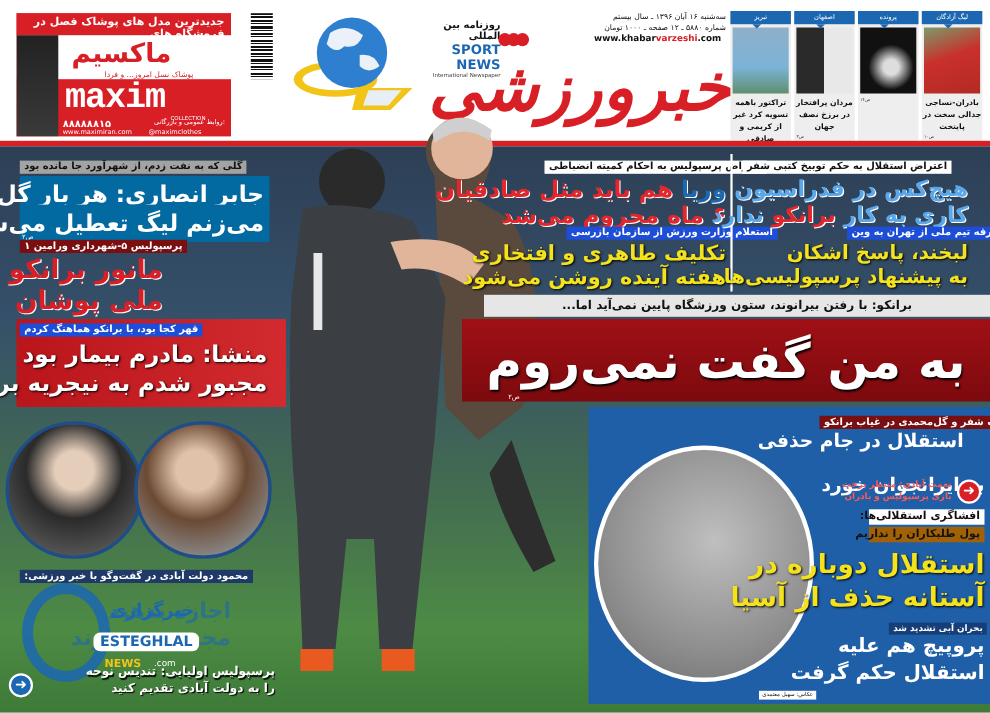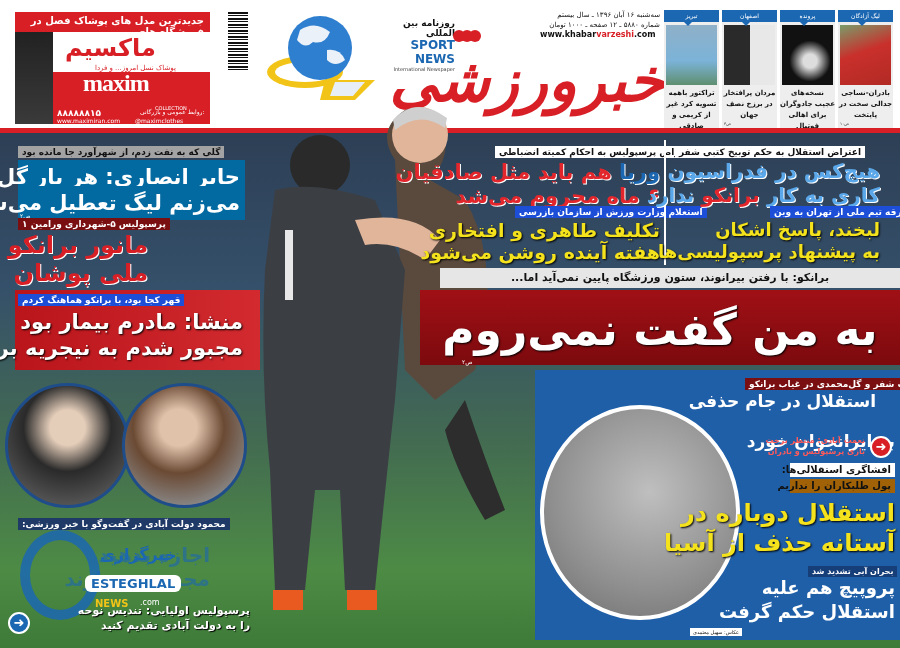--- a/index.html
+++ b/index.html
@@ -7,21 +7,21 @@
 .abs{position:absolute}
 .rtl{direction:rtl;text-align:right}
 
 #masthead{left:0;top:0;width:900px;height:132px;background:#fff}
 #ad{left:15px;top:12px;width:195px;height:112px;background:#d81f26;overflow:hidden}
 #ad .top{position:absolute;left:0;top:0;width:100%;height:20px;background:#d81f26;color:#fff;font-size:10px;font-weight:bold;padding:3px 6px}
 #ad .white{position:absolute;left:0;top:20px;width:100%;height:40px;background:#fff}
 #ad .suit{position:absolute;left:0;top:20px;width:38px;height:92px;background:linear-gradient(180deg,#222,#3a3a3a)}
 #ad .fa{position:absolute;left:50px;top:22px;font-size:24px;font-weight:bold;color:#d81f26}
 #ad .tag{position:absolute;left:80px;top:52px;font-size:7px;color:#d81f26}
-#ad .brand{position:absolute;left:68px;top:58px;font-family:Liberation Serif, serif;font-size:24px;font-weight:bold;color:#fff;letter-spacing:-1px}
+#ad .brand{position:absolute;left:44px;top:58px;font-family:Liberation Mono, monospace;font-size:32px;font-weight:bold;color:#fff;letter-spacing:-1px}
 #ad .coll{position:absolute;left:140px;top:93px;font-size:5px;color:#fff}
 #ad .phone{position:absolute;left:42px;top:96px;font-size:9px;color:#fff;font-weight:bold;letter-spacing:1px}
 #ad .web{position:absolute;left:42px;top:105px;font-size:6px;color:#fff}
 #ad .social{position:absolute;left:120px;top:105px;font-size:6px;color:#fff}
 #ad .dist{position:absolute;left:125px;top:96px;font-size:6px;color:#fff}
 #barcode{left:228px;top:12px;width:20px;height:60px;background:repeating-linear-gradient(180deg,#111 0 2px,#fff 2px 3px,#111 3px 4px,#fff 4px 6px)}
 #globe{left:265px;top:10px;width:110px;height:90px}
 #logo{left:440px;top:45px;width:225px;height:70px;font-size:60px;font-weight:bold;color:#d81f26;font-style:italic;line-height:70px}
 #dots{left:455px;top:27px}
 #dots span{display:inline-block;width:12px;height:12px;border-radius:50%;background:#d81f26;margin:0 -2px}
@@ -110,21 +110,20 @@
 
 <div class="thumb" style="left:838px">
   <div class="lab">لیگ آزادگان</div>
   <div class="img" style="background:linear-gradient(160deg,#7a9c6a,#c9302c 45%,#b22a24)"></div>
   <div class="cap">بادران-نساجی جدالی سخت در پایتخت</div>
   <div class="pg">ص۱۰</div>
 </div>
 <div class="thumb" style="left:780px">
   <div class="lab">پرونده</div>
   <div class="img" style="background:radial-gradient(circle at 55% 60%,#ddd 15%,#111 45%)"></div>
-  <div class="cap">نسخه‌های عجیب جادوگران برای اهالی فوتبال</div>
   <div class="pg">ص۱۴</div>
 </div>
 <div class="thumb" style="left:722px">
   <div class="lab">اصفهان</div>
   <div class="img" style="background:linear-gradient(90deg,#2a2a2a 50%,#e8e8e8 50%)"></div>
   <div class="cap">مردان پرافتخار در برزخ نصف جهان</div>
   <div class="pg">ص۳</div>
 </div>
 <div class="thumb" style="left:664px">
   <div class="lab">تبریز</div>

